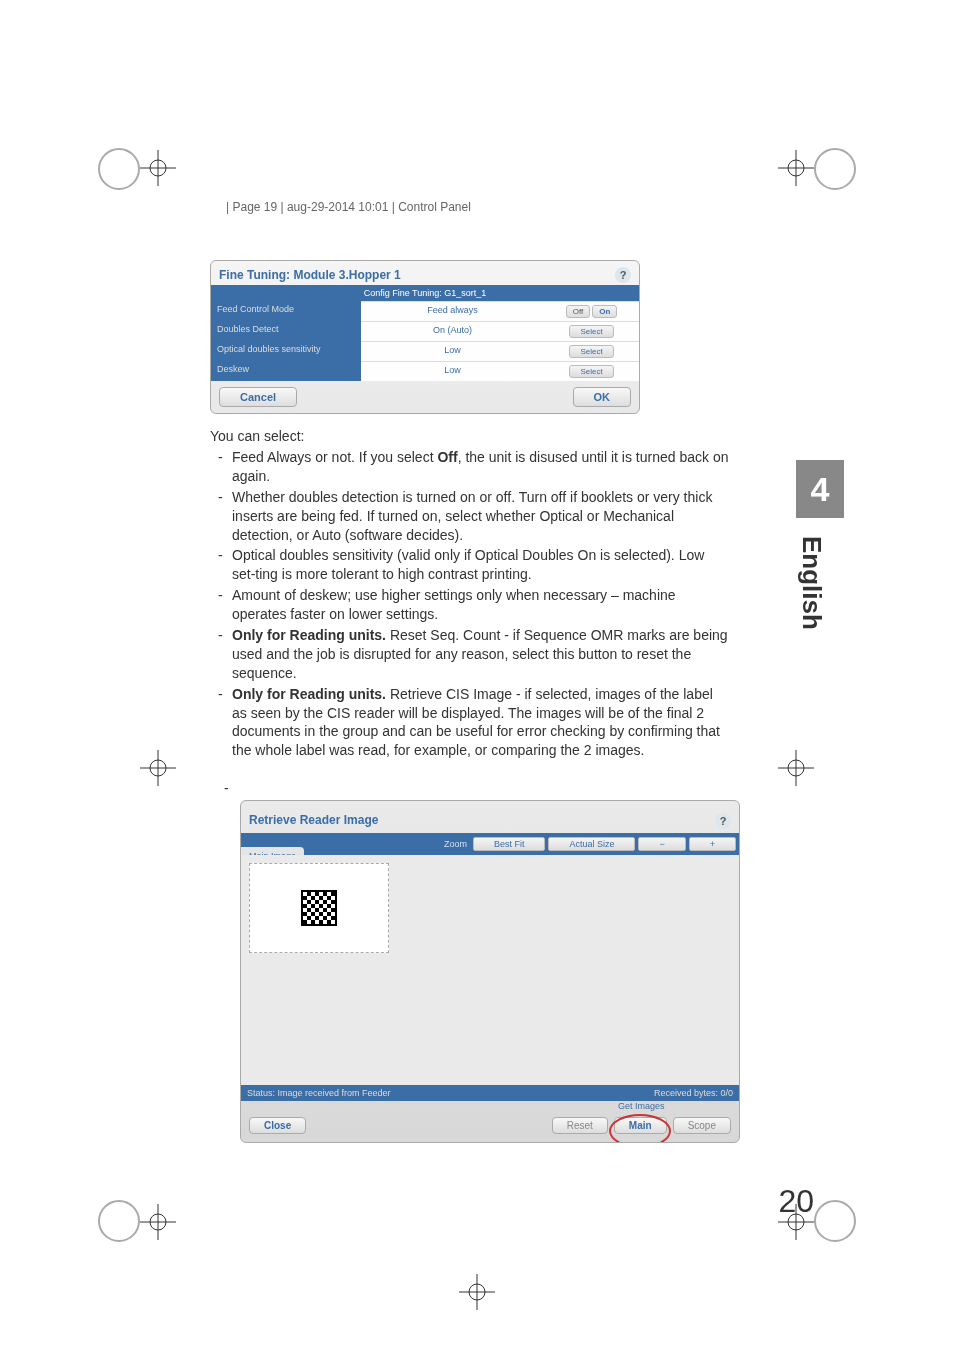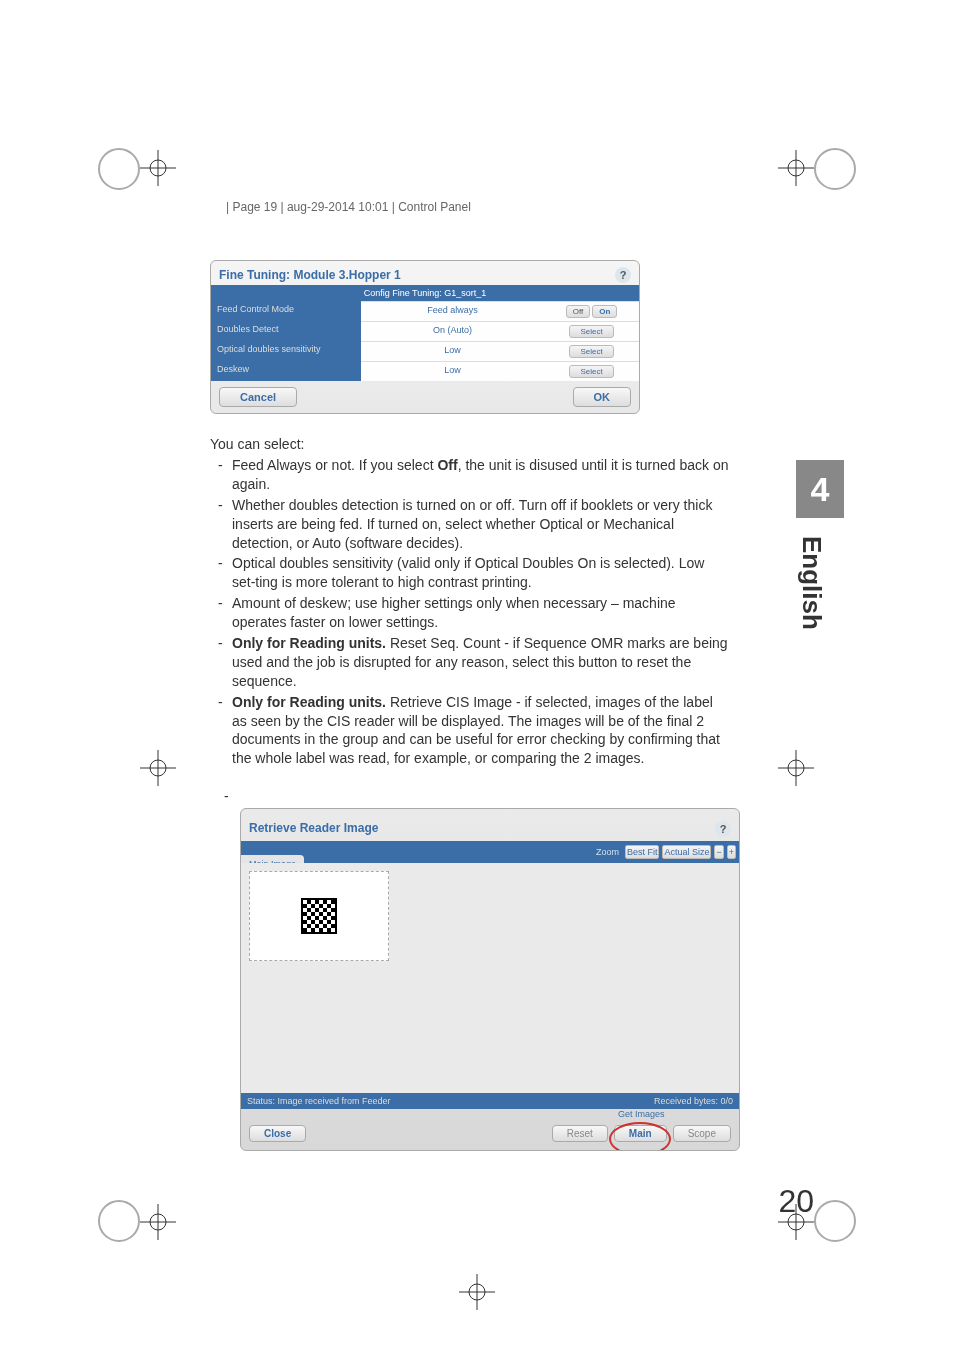--- a/index.html
+++ b/index.html
@@ -73,21 +73,21 @@
     font-weight: bold;
     writing-mode: vertical-rl;
     transform: rotate(0deg);
   }
 
   .panel {
     width: 430px;
     border: 1px solid #aaa;
     border-radius: 6px;
     background: linear-gradient(#f5f5f5,#e8e8e8);
-    margin-bottom: 22px;
+    margin-bottom: 14px;
     overflow: hidden;
     font-size: 10px;
   }
   .panel-title {
     display: flex;
     justify-content: space-between;
     align-items: center;
     padding: 6px 8px 2px 8px;
     color: #3b6da7;
     font-weight: bold;
@@ -221,21 +221,21 @@
     border-top-right-radius: 4px;
     margin-top: 28px;
   }
   .zoom-bar .spacer { flex: 1; }
   .zoom-bar .zlabel { padding: 0 6px; color: #cfe0f0; }
   .zoom-bar .zbtn {
     background: linear-gradient(#f5f5f5,#ddd);
     color: #3b6da7;
     border: 1px solid #bbb;
     border-radius: 2px;
-    padding: 1px 1px;
+    padding: 1px 20px;
     margin-right: 3px;
   }
   .image-area {
     height: 230px;
     background: #eaeaea;
     position: relative;
   }
   .label-box {
     position: absolute;
     top: 8px;

